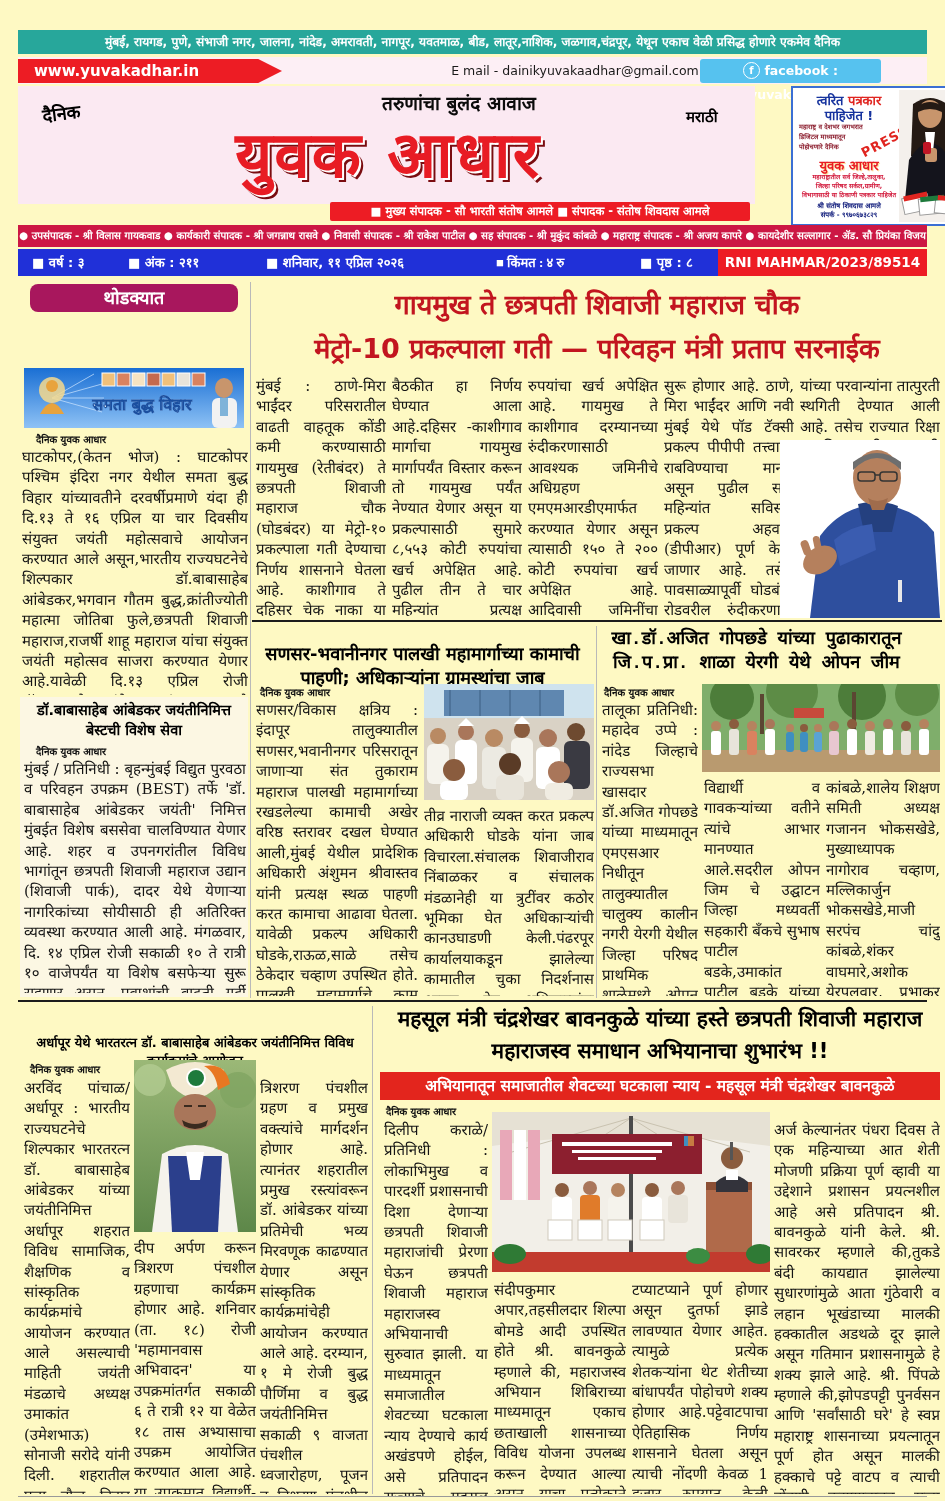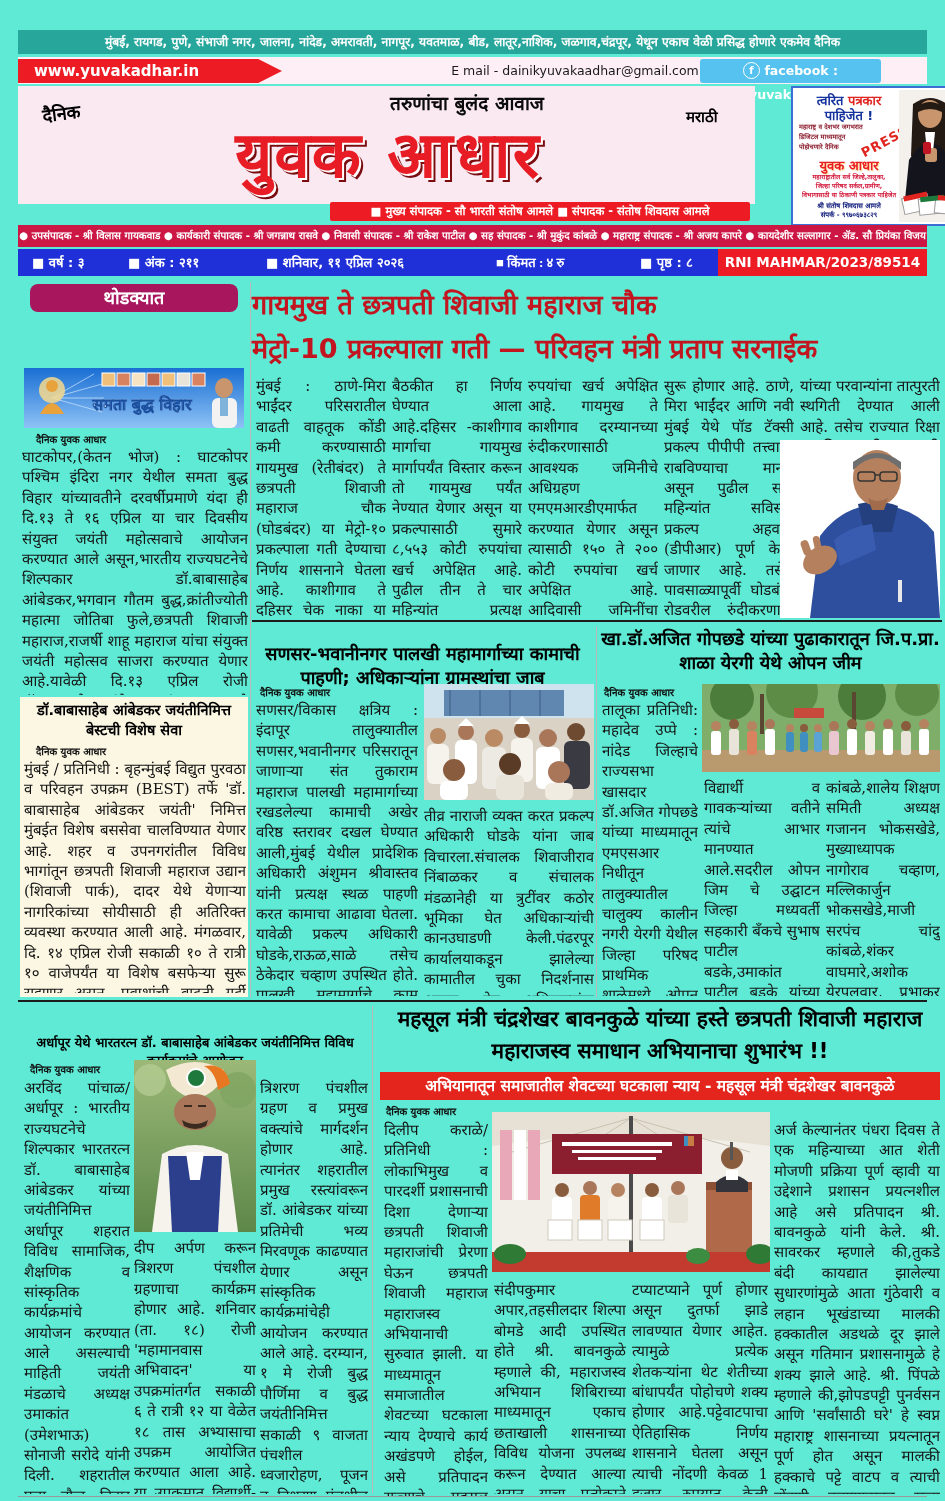--- a/index.html
+++ b/index.html
@@ -1,16 +1,16 @@
 <!DOCTYPE html>
 <html><head>
 <meta charset="utf-8">
 <style>
   html,body{margin:0;padding:0;background:#e9e9e9;}
-  .page{position:relative;width:945px;height:1501px;background:#5eead4;margin:0 auto;overflow:hidden;
+  .page{position:relative;width:945px;height:1501px;background:#fef9c3;margin:0 auto;overflow:hidden;
         font-family:"DejaVu Sans","Liberation Sans",sans-serif;}
   .abs{position:absolute;}
   .bt{font-family:"DejaVu Serif","Liberation Serif",serif;font-size:15px;line-height:1.36;
       text-align:justify;color:#141414;overflow:hidden;}
   .hd{font-family:"DejaVu Sans","Liberation Sans",sans-serif;font-weight:bold;color:#000;
       text-align:center;line-height:1.35;}
   .byl{font-weight:bold;font-size:10px;color:#111;font-family:"DejaVu Sans","Liberation Sans",sans-serif;}
   .subhead{font-weight:bold;text-align:center;font-family:"DejaVu Sans","Liberation Sans",sans-serif;font-size:9.8px;margin:2px 0;}
   .rule-h{background:#1c1c1c;height:2px;}
   .rule-v{background:#b9b9b9;width:1px;}
@@ -24,21 +24,21 @@
   .fbbox{background:#56c2ef;color:#fff;font-weight:bold;font-size:12.5px;text-align:center;line-height:24px;border-radius:3px;}
   .masthead-bg{background:#fbe9f2;}
   .slogan{font-size:19px;font-weight:bold;text-align:center;color:#0b0b0b;}
   .brand{font-size:64px;font-weight:bold;color:#e81c24;text-align:center;letter-spacing:2px;
          text-shadow:2px 2px 0 #ffffff,4px 4px 0 #7a0c10;line-height:90px;}
   .editorsbar{background:#ed1c24;color:#fff;font-weight:bold;font-size:11.5px;text-align:center;line-height:19px;border-radius:2px;}
   .subedbar{background:#cc1744;color:#fff;font-weight:bold;font-size:10.2px;text-align:center;line-height:22px;}
   .datebar{background:#2030d8;color:#fff;font-weight:bold;font-size:13px;line-height:27px;}
   .rni{background:#ed1c24;color:#fff;font-weight:bold;font-size:13.5px;text-align:center;line-height:27px;}
   .thodkyat{background:#a8175d;color:#fff;font-weight:bold;font-size:18px;text-align:center;line-height:28px;border-radius:8px;}
-  .lead-hl{color:#c2151f;font-size:27px;font-weight:bold;text-align:left;line-height:42px;
+  .lead-hl{color:#c2151f;font-size:27px;font-weight:bold;text-align:center;line-height:42px;
            font-family:"DejaVu Sans","Liberation Sans",sans-serif;}
   .redband{background:#e3251d;color:#fff;font-weight:bold;font-size:15.5px;text-align:center;line-height:28px;}
   .cream{background:#fcf7e3;}
   
   .adbox{background:#fff;border:2px solid #3b6fd4;overflow:hidden;}
   .ad-t1{color:#16339e;font-weight:bold;font-size:13px;}
   .ad-t1 .red{color:#e02520;}
   .ad-small{color:#8c1f2f;font-size:6.5px;font-weight:bold;line-height:1.5;}
   .ad-press{color:#e02520;font-weight:bold;font-size:13px;transform:rotate(-28deg);letter-spacing:1px;}
   .ad-logo{color:#e81c24;font-weight:bold;font-size:13px;text-shadow:1px 1px 0 #fde2a0;}
@@ -54,21 +54,21 @@
 
   <div class="abs" style="left:18px;top:57px;width:909px;height:27px;background:#fdeff5;"></div>
   <div class="abs ribbon" style="left:18px;top:59px;width:248px;height:24px;">www.yuvakadhar.in</div>
   <div class="abs email" style="left:420px;top:59px;width:310px;height:24px;">E mail - dainikyuvakaadhar@gmail.com</div>
   <div class="abs fbbox" style="left:700px;top:59px;width:181px;height:24px;">
     <span style="display:inline-block;width:15px;height:15px;border:1px solid #fff;border-radius:50%;line-height:15px;font-size:10px;vertical-align:1px;">f</span>
     <span>facebook : yuvakadhar</span>
   </div>
 
   <div class="abs masthead-bg" style="left:18px;top:86px;width:737px;height:118px;"></div>
-  <div class="abs slogan" style="left:252px;top:90px;width:430px;height:26px;">तरुणांचा बुलंद आवाज</div>
+  <div class="abs slogan" style="left:244px;top:90px;width:430px;height:26px;">तरुणांचा बुलंद आवाज</div>
   <div class="abs" style="left:42px;top:96px;width:120px;font-size:18px;font-weight:bold;transform:rotate(-7deg);">दैनिक</div>
   <div class="abs" style="left:686px;top:106px;width:64px;font-size:15px;font-weight:bold;">मराठी</div>
   <div class="abs brand" style="left:28px;top:110px;width:720px;height:92px;">युवक आधार</div>
   <div class="abs editorsbar" style="left:330px;top:202px;width:420px;height:19px;">■ मुख्य संपादक - सौ भारती संतोष आमले ■ संपादक - संतोष शिवदास आमले</div>
 
   <div class="abs adbox" style="left:791px;top:86px;width:170px;height:136px;">
     <div class="abs ad-t1" style="left:6px;top:3px;width:100px;text-align:center;">
       <span>त्वरित </span><span class="red">पत्रकार</span>
     </div>
     <div class="abs ad-t1" style="left:6px;top:18px;width:100px;text-align:center;">पाहिजेत !</div>
@@ -237,21 +237,21 @@
           <rect x="121" y="99" width="28" height="17" rx="6" fill="#f0ece2"></rect>
       </g>
     </svg>
   </div>
 
   <div class="abs bt" style="left:256px;top:700px;width:162px;height:296px;">सणसर/विकास क्षत्रिय : इंदापूर तालुक्यातील सणसर,भवानीनगर परिसरातून जाणाऱ्या संत तुकाराम महाराज पालखी महामार्गाच्या रखडलेल्या कामाची अखेर वरिष्ठ स्तरावर दखल घेण्यात आली,मुंबई येथील प्रादेशिक अधिकारी अंशुमन श्रीवास्तव यांनी प्रत्यक्ष स्थळ पाहणी करत कामाचा आढावा घेतला. यावेळी प्रकल्प अधिकारी घोडके,राऊळ,साळे तसेच ठेकेदार चव्हाण उपस्थित होते. पालखी महामार्गाचे काम अनेक दिवसांपासून सुरू असल्याने संतप्त झालेल्या ग्रामस्थांनी व पदाधिकाऱ्यांनी अधिकाऱ्यांना चांगलेच धारेवर धरले. सणसरचे सरपंच यशवंत नऱ्हे पाटील यांनी गावातील प्राथमिक अडचणी मांडताना ड्रेनेज लाईन व साईड रोडचे काम तातडीने सुरू करण्याची मागणी केली. तसेच ग्रामस्थांच्या अडचणींचा सविस्तर अहवाल तयार करून तो मुंबई कार्यालयास सादर करण्यात येईल, असे आश्वासन अधिकाऱ्यांनी दिले.दरम्यान,श्री छत्रपती कारखान्याच्या हद्दीत असलेल्या पुलाची उंची अपुरी असल्याने ऊस वाहतूक करणाऱ्या अवजड वाहनांना मोठा अडथळा निर्माण होत असल्याचा मुद्दा उपस्थित करण्यात आला.पुलाची उंची किमान ७ मीटरपर्यंत वाढवावी, अशी ठाम मागणी जेआमन पृथ्वीराज बापू जाचक यांनी केली.यावेळी जेआमन जाचक यांनी पालखी महामार्गाच्या कामातील त्रुटींवर</div>
   <div class="abs bt" style="left:424px;top:806px;width:170px;height:190px;">तीव्र नाराजी व्यक्त करत प्रकल्प अधिकारी घोडके यांना जाब विचारला.संचालक शिवाजीराव निंबाळकर व संचालक मंडळानेही या त्रुटींवर कठोर भूमिका घेत अधिकाऱ्यांची कानउघाडणी केली.पंढरपूर कार्यालयाकडून झालेल्या कामातील चुका निदर्शनास आणून देत अधिकाऱ्यांना जबाबदारीची जाणीव करून देण्यात आली. महामार्गामुळे परिसरात निर्माण झालेल्या विविध अडचणींचा पाढा कारखाना संचालक मंडळाने अधिकाऱ्यांसमोर मांडला. यावेळी सभासद, व्यापारी व ग्रामस्थ मोठ्या संख्येने उपस्थित राहून बैठकीत सक्रिय सहभाग घेतला,एकूणच,ही पाहणी ग्रामस्थांच्या अपेक्षा, कारखान्याच्या वाहतुकीच्या गरजा आणि महामार्गाच्या रखडलेल्या कामाविषयी प्रशासनाचे लक्ष वेधणारी ठरली असून,पुढील काळात कामाला गती मिळणार का याकडे सर्वांचे लक्ष लागले आहे.</div>
 
   <div class="abs rule-v" style="left:596px;top:626px;height:372px;"></div>
 
-  <div class="abs hd" style="left:599px;top:627px;width:343px;font-size:18px;">खा.डॉ.अजित गोपछडे यांच्या पुढाकारातून जि.प.प्रा. शाळा येरगी येथे ओपन जीम</div>
+  <div class="abs hd" style="left:585px;top:627px;width:343px;font-size:18px;font-family:Liberation Mono, monospace;">खा.डॉ.अजित गोपछडे यांच्या पुढाकारातून जि.प.प्रा. शाळा येरगी येथे ओपन जीम</div>
   <div class="abs byl" style="left:604px;top:685px;">दैनिक युवक आधार</div>
 
   <div class="abs photo" style="left:702px;top:684px;width:238px;height:88px;">
     <svg width="238" height="88" viewBox="0 0 238 88">
       <rect width="238" height="88" fill="#7fae6b"></rect>
       <circle cx="30" cy="14" r="22" fill="#4d7d3a"></circle>
         <circle cx="90" cy="8" r="26" fill="#5d8c46"></circle>
       <circle cx="160" cy="12" r="24" fill="#4d7d3a"></circle>
         <circle cx="215" cy="10" r="22" fill="#5d8c46"></circle>
       <rect x="58" y="10" width="4" height="40" fill="#5b4632"></rect>

